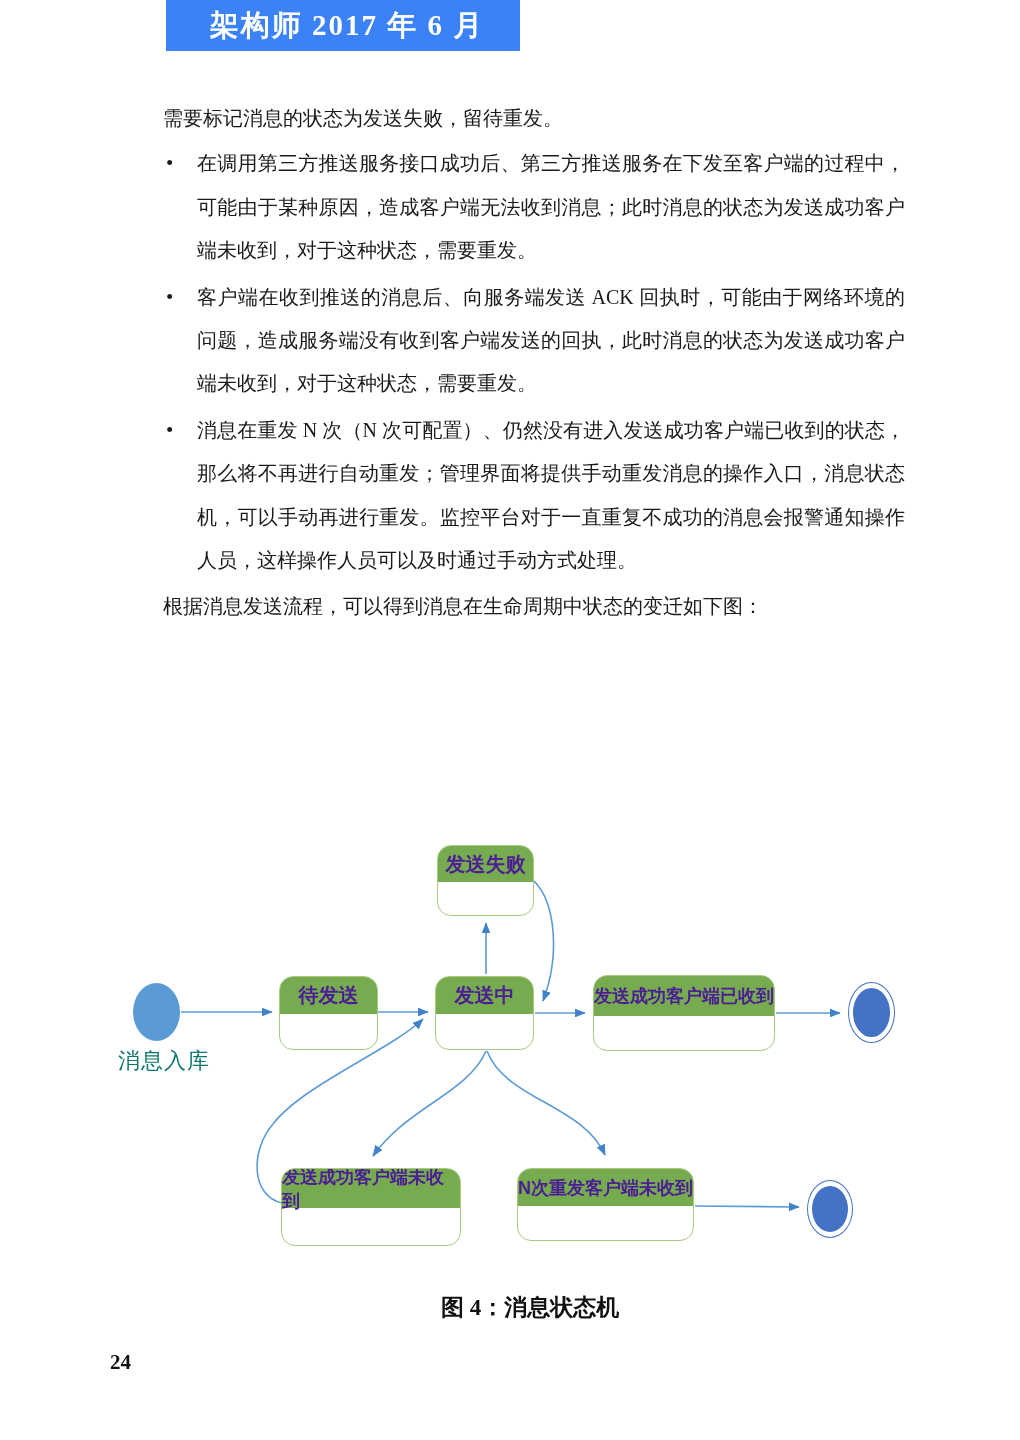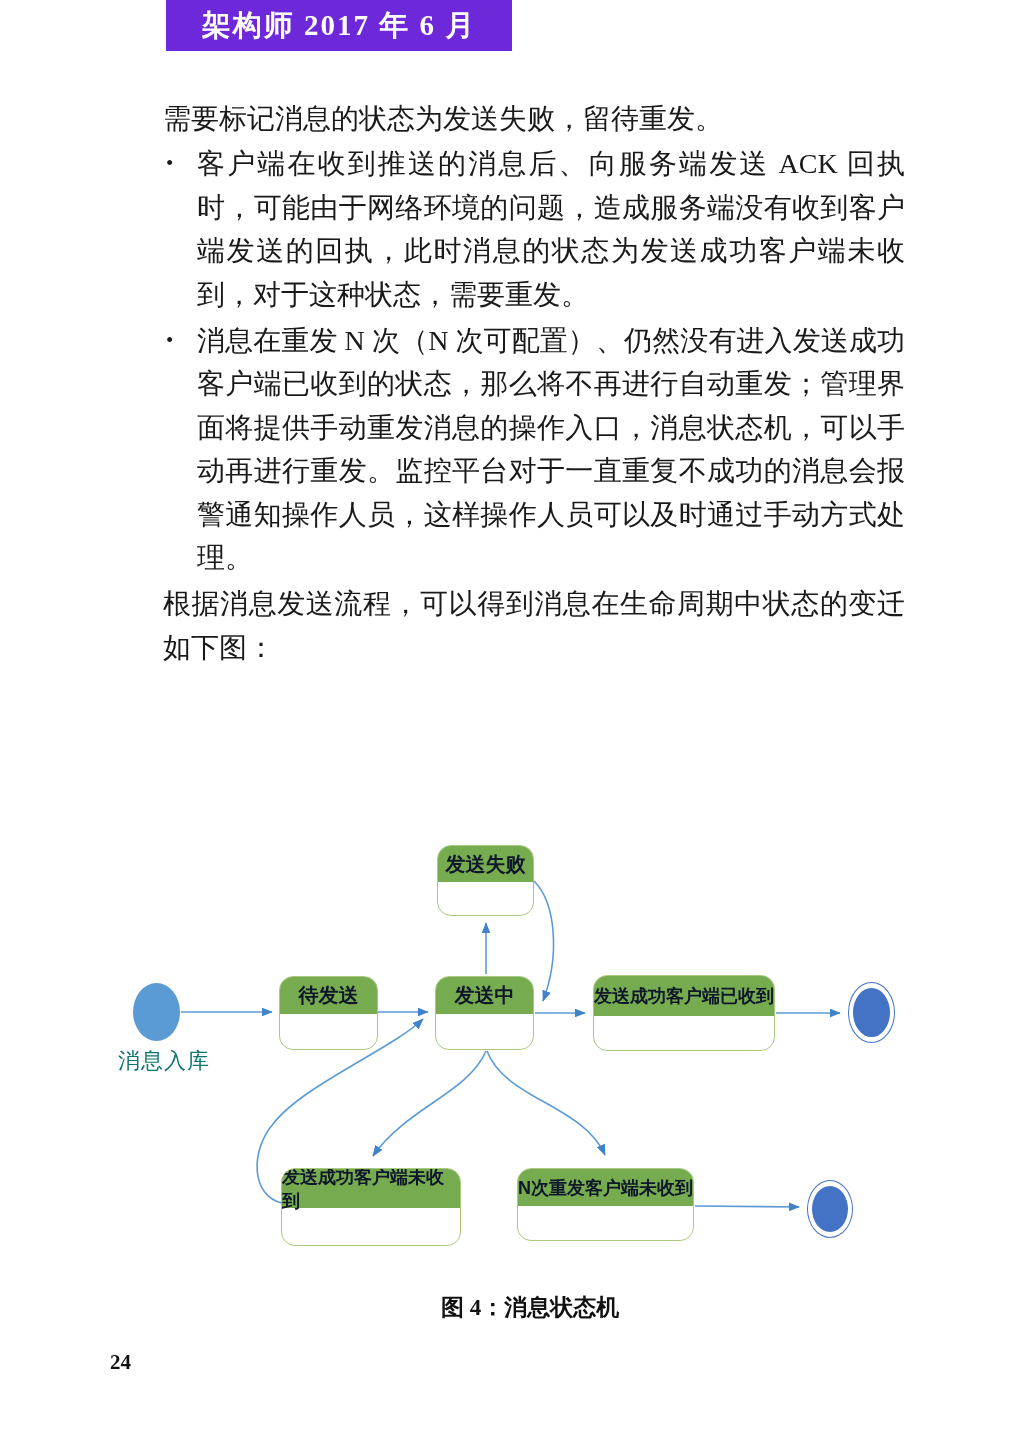--- a/index.html
+++ b/index.html
@@ -3,39 +3,39 @@
 <meta charset="utf-8">
 <style>
   html,body{margin:0;padding:0;background:#ffffff;}
   .page{position:relative;width:1020px;height:1440px;background:#ffffff;overflow:hidden;
         font-family:"Liberation Serif",serif;color:#1c1c1c;}
 
   
   .logo-block{position:absolute;left:0;top:0;width:144px;height:57px;background:#1f7d35;
       display:flex;align-items:center;justify-content:center;
       font-family:"Liberation Sans",sans-serif;font-weight:bold;font-size:38px;color:#ffffff;}
-  .issue-bar{position:absolute;left:166px;top:0;width:346px;height:51px;background:#6d28d9;
+  .issue-bar{position:absolute;left:166px;top:0;width:346px;height:51px;background:#3b82f6;
       display:flex;align-items:center;justify-content:center;
-      font-weight:bold;font-size:29px;color:#ffffff;letter-spacing:2px;}
+      font-weight:bold;font-size:29px;color:#ffffff;letter-spacing:2px;padding-left:8px;}
 
   
   .content{position:absolute;left:163px;top:97px;width:742px;
-      font-size:28px;line-height:43.4px;text-align:justify;color:#1a1a1a;}
+      font-size:20px;line-height:43.4px;text-align:justify;color:#1a1a1a;}
   .content p{margin:0;}
   .cont-line{margin-left:34px;}
   .bullets{list-style:none;margin:2px 0 0 0;padding:0;}
   .bullets li{position:relative;padding-left:34px;margin:0 0 3px 0;}
   .bullets li::before{content:"\2022";position:absolute;left:3px;top:0;font-size:21px;}
   .lead-out{margin-top:1px;}
 
   
   .diagram{position:absolute;left:0;top:0;width:1020px;height:1440px;}
   .state{position:absolute;box-sizing:border-box;border:1.5px solid #a9c97e;border-radius:14px;
       background:#ffffff;overflow:hidden;}
-  .state .hd{background:#76ab4f;color:#0f172a;font-weight:bold;
+  .state .hd{background:#76ab4f;color:#4c1d95;font-weight:bold;
       font-family:"Liberation Sans",sans-serif;
       display:flex;align-items:center;justify-content:center;width:100%;}
   .start-node{position:absolute;background:#5b9bd5;border-radius:50%;}
   .start-label{position:absolute;font-size:22px;color:#0f766e;letter-spacing:1px;white-space:nowrap;}
   .end-outer{position:absolute;box-sizing:border-box;border:1.6px solid #4472c4;border-radius:50%;
       background:#ffffff;display:flex;align-items:center;justify-content:center;}
   .end-inner{background:#4472c4;border-radius:50%;}
   .arrows{position:absolute;left:0;top:0;pointer-events:none;}
 
   
@@ -46,20 +46,21 @@
 </head>
 <body>
 
 <div class="page">
 
   <div class="issue-bar">架构师 2017 年 6 月</div>
 
   <div class="content">
     <p class="cont-line">需要标记消息的状态为发送失败，留待重发。</p>
     <ul class="bullets">
+      <li>在调用第三方推送服务接口成功后、第三方推送服务在下发至客户端的过程中，可能由于某种原因，造成客户端无法收到消息；此时消息的状态为发送成功客户端未收到，对于这种状态，需要重发。</li>
       <li>客户端在收到推送的消息后、向服务端发送 ACK 回执时，可能由于网络环境的问题，造成服务端没有收到客户端发送的回执，此时消息的状态为发送成功客户端未收到，对于这种状态，需要重发。</li>
       <li>消息在重发 N 次（N 次可配置）、仍然没有进入发送成功客户端已收到的状态，那么将不再进行自动重发；管理界面将提供手动重发消息的操作入口，消息状态机，可以手动再进行重发。监控平台对于一直重复不成功的消息会报警通知操作人员，这样操作人员可以及时通过手动方式处理。</li>
     </ul>
     <p class="lead-out">根据消息发送流程，可以得到消息在生命周期中状态的变迁如下图：</p>
   </div>
 
   <div class="diagram">
 
     <div class="start-node" style="left:133px;top:983px;width:47px;height:58px;"></div>
     <div class="start-label" style="left:118px;top:1046px;">消息入库</div>

